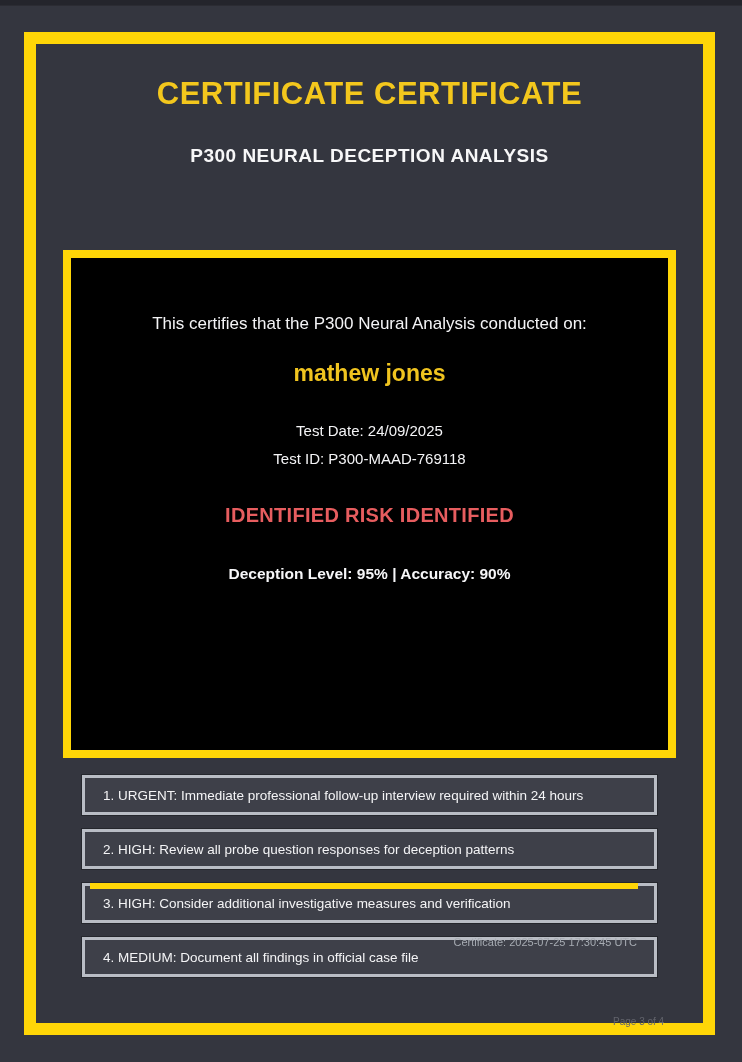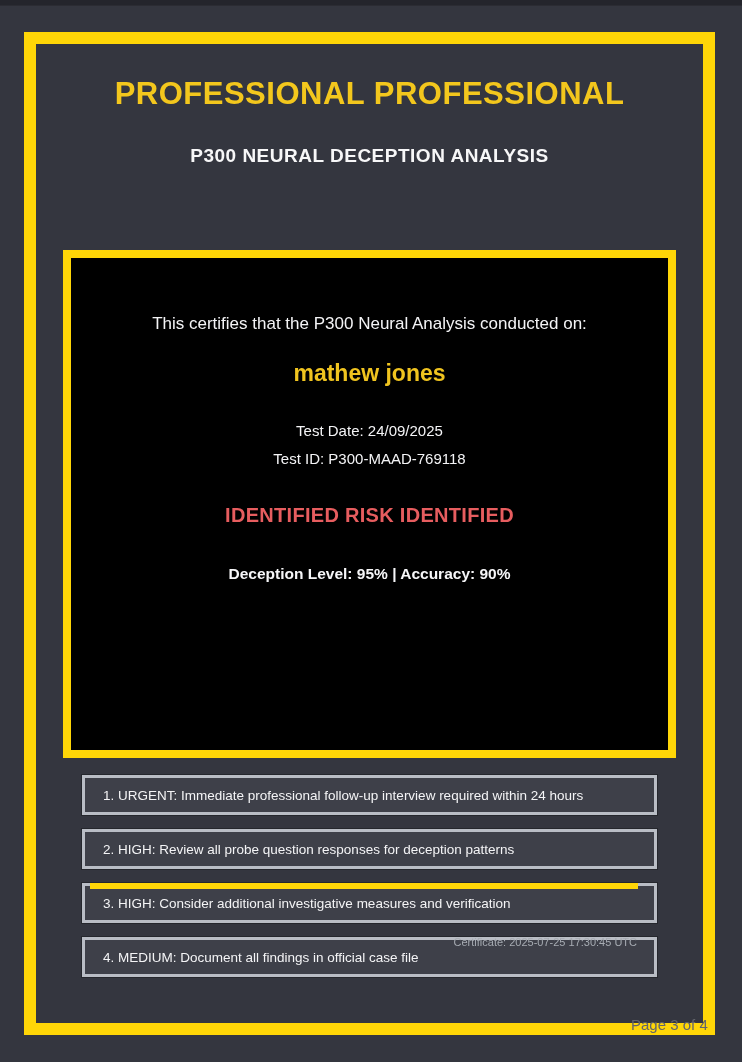--- a/index.html
+++ b/index.html
@@ -66,33 +66,33 @@
   .rec-4{top:937px;}
   .accent-strip{
     position:absolute;top:-3px;left:5px;right:16px;height:6px;
     background:#ffd607;
   }
   .cert-stamp{
     position:absolute;top:936px;right:105px;
     color:#a6abb2;font-size:11px;
   }
   .page-footer{
-    position:absolute;top:1016px;left:631px;
-    color:#62646c;font-size:15px;
+    position:absolute;top:1016px;left:613px;
+    color:#62646c;font-size:10px;
   }
 </style>
 </head>
 <body>
 
 <div class="page">
   <div class="top-edge"></div>
 
   <div class="outer-frame"></div>
 
-  <div class="doc-title">PROFESSIONAL PROFESSIONAL</div>
+  <div class="doc-title">CERTIFICATE CERTIFICATE</div>
   <div class="doc-subtitle">P300 NEURAL DECEPTION ANALYSIS</div>
 
   <div class="inner-box">
     <div class="line intro">This certifies that the P300 Neural Analysis conducted on:</div>
     <div class="line subject">mathew jones</div>
     <div class="line test-date">Test Date: 24/09/2025</div>
     <div class="line test-id">Test ID: P300-MAAD-769118</div>
     <div class="line verdict">IDENTIFIED RISK IDENTIFIED</div>
     <div class="line metrics">Deception Level: 95% | Accuracy: 90%</div>
   </div>

